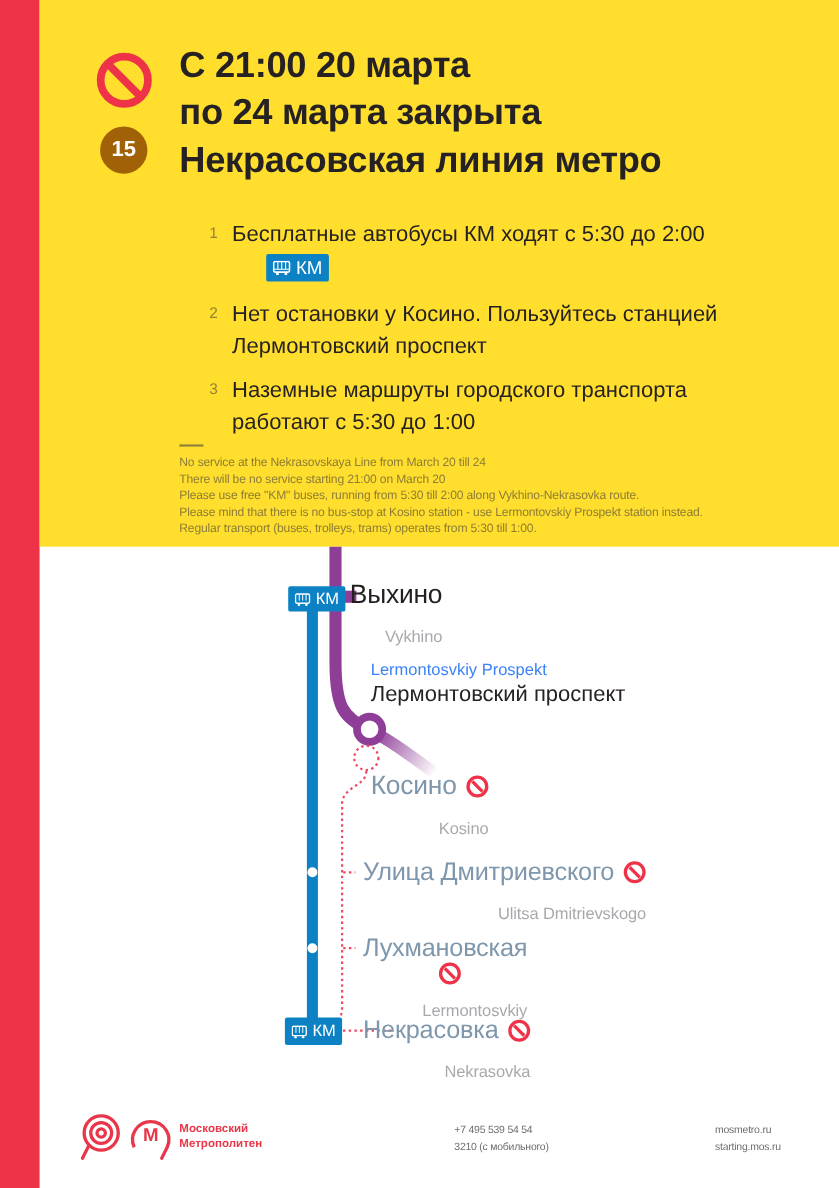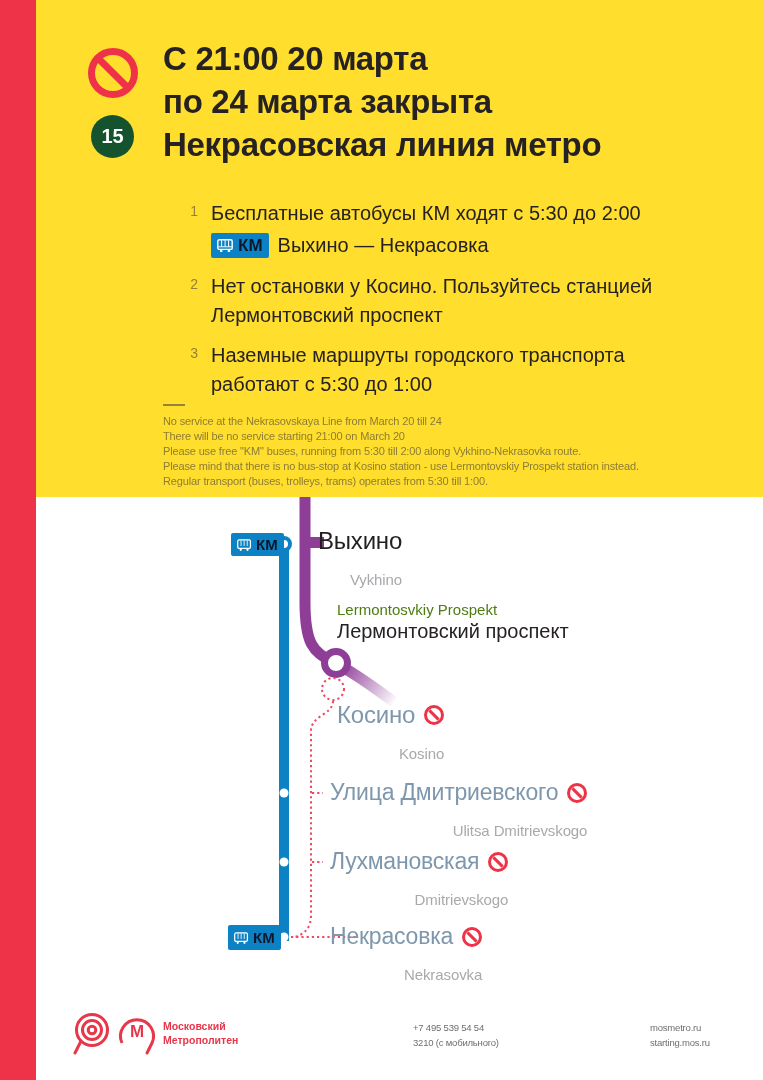--- a/index.html
+++ b/index.html
@@ -10,43 +10,43 @@
   
   .stripe { position:absolute; left:0; top:0; width:36px; height:1080px; background:#EE3349; }
 
   
   .banner { position:absolute; left:36px; top:0; width:727px; height:497px; background:#FFDE2D; }
 
   
   .noentry { width:50px; height:50px; border:7px solid #EE3349; border-radius:50%; position:absolute; left:52px; top:48px; }
   .noentry::before { content:''; position:absolute; width:37px; height:7px; background:#EE3349; top:50%; left:50%; transform:translate(-50%,-50%) rotate(45deg); }
 
-  .line-badge { position:absolute; left:55px; top:115px; width:43px; height:43px; border-radius:50%; background:#14532d; color:#fff; font-weight:bold; font-size:20px; display:flex; align-items:center; justify-content:center; }
+  .line-badge { position:absolute; left:55px; top:115px; width:43px; height:43px; border-radius:50%; background:#a16207; color:#fff; font-weight:bold; font-size:20px; display:flex; align-items:center; justify-content:center; }
 
   .title { position:absolute; left:127px; top:37px; font-size:33px; line-height:43px; font-weight:bold; color:#262223; letter-spacing:-0.3px; white-space:pre-line; }
 
   .notice { position:absolute; display:flex; gap:13px; }
   .notice .num { width:14px; text-align:right; font-size:14px; color:#94823a; padding-top:4px; flex:none; }
   .notice .body { font-size:20px; line-height:29px; color:#262223; }
   .km-line { display:flex; align-items:center; gap:9px; margin-top:3px; }
 
-  .km-chip { display:inline-flex; align-items:center; gap:4px; background:#0C82C4; color:#0f172a; font-weight:bold; padding:0 6px; height:25px; font-size:17px; border-radius:2px; line-height:1; }
+  .km-chip { display:inline-flex; align-items:center; gap:4px; background:#0C82C4; color:#ffffff; font-weight:normal; padding:0 6px; height:25px; font-size:17px; border-radius:2px; line-height:1;margin-left:31px; }
 
   .divider { position:absolute; left:127px; top:404px; width:22px; height:2px; background:#94823a; }
   .english { position:absolute; left:127px; top:414px; font-size:11px; line-height:15px; color:#8d7d35; letter-spacing:-0.15px; white-space:pre-line; }
 
   
   .dsvg { position:absolute; left:0; top:0; width:763px; height:1080px; pointer-events:none; }
 
   .km-badge-abs { position:absolute; font-size:15px; height:23px; }
   .st { position:absolute; }
   .st .ru { font-size:24px; color:#231f20; font-weight:500; letter-spacing:-0.2px; display:flex; align-items:center; }
   .st .lat { font-size:15px; color:#A7A9AC; margin-top:16px; letter-spacing:-0.1px;text-align:right; }
   .st.closed .ru { color:#7E97AC; font-weight:400; }
-  .st .lat-top { font-size:15px; color:#4d7c0f; margin-bottom:2px; }
+  .st .lat-top { font-size:15px; color:#3b82f6; margin-bottom:2px; }
   .st .ru-small { font-size:20px; color:#262223; font-weight:500; }
   .mini-no { display:inline-block; width:20px; height:20px; border:3px solid #EE3349; border-radius:50%; position:relative; margin-left:9px; flex:none; }
   .mini-no::before { content:''; position:absolute; width:13px; height:3px; background:#EE3349; top:50%; left:50%; transform:translate(-50%,-50%) rotate(45deg); }
 
   
   .brand { position:absolute; left:163px; top:1019px; font-size:10.5px; line-height:14px; font-weight:bold; color:#E8374A; white-space:pre-line; }
   .fcol { position:absolute; font-size:9.5px; line-height:15px; color:#6d6e71; letter-spacing:-0.2px; white-space:pre-line; top:1020px; }
   .fcol.phones { left:413px; }
   .fcol.addrs { left:510px; }
   .fcol.sites { left:650px; }
@@ -79,21 +79,20 @@
               <rect x="0.8" y="0.8" width="14.4" height="9.6" rx="1.5" fill="none" stroke="#fff" stroke-width="1.4"></rect>
               <line x1="4.6" y1="1.2" x2="4.6" y2="7.6" stroke="#fff" stroke-width="1"></line>
               <line x1="8.1" y1="1.2" x2="8.1" y2="7.6" stroke="#fff" stroke-width="1"></line>
               <line x1="11.6" y1="1.2" x2="11.6" y2="7.6" stroke="#fff" stroke-width="1"></line>
               <line x1="1.2" y1="7.8" x2="14.8" y2="7.8" stroke="#fff" stroke-width="1"></line>
               <circle cx="4.2" cy="12" r="1.3" fill="#fff"></circle>
               <circle cx="11.9" cy="12" r="1.3" fill="#fff"></circle>
             </svg>
             <span>КМ</span>
           </span>
-          <span>Выхино — Некрасовка</span>
         </div>
       </div>
     </div>
 
     <div class="notice" style="left:148px; top:272px;">
       <div class="num">2</div>
       <div class="body">
         <div>Нет остановки у Косино. Пользуйтесь станцией</div>
         <div>Лермонтовский проспект</div>
       </div>
@@ -186,25 +185,25 @@
 
   <div class="st closed" style="left:337px; top:701px;">
     <div class="ru">
       <span>Косино</span>
       <span class="mini-no"></span>
     </div>
     <div class="lat">Kosino</div>
   </div>
 
   <div class="st closed" style="left:330px; top:848px;">
-    <div class="ru" style="font-size:23px;">
+    <div class="ru" style="font-size:23px;flex-direction:column;">
       <span>Лухмановская</span>
       <span class="mini-no"></span>
     </div>
-    <div class="lat">Dmitrievskogo</div>
+    <div class="lat">Lermontosvkiy</div>
   </div>
 
   <div class="st closed" style="left:330px; top:923px;">
     <div class="ru" style="font-size:23px;">
       <span>Некрасовка</span>
       <span class="mini-no"></span>
     </div>
     <div class="lat">Nekrasovka</div>
   </div>
 

